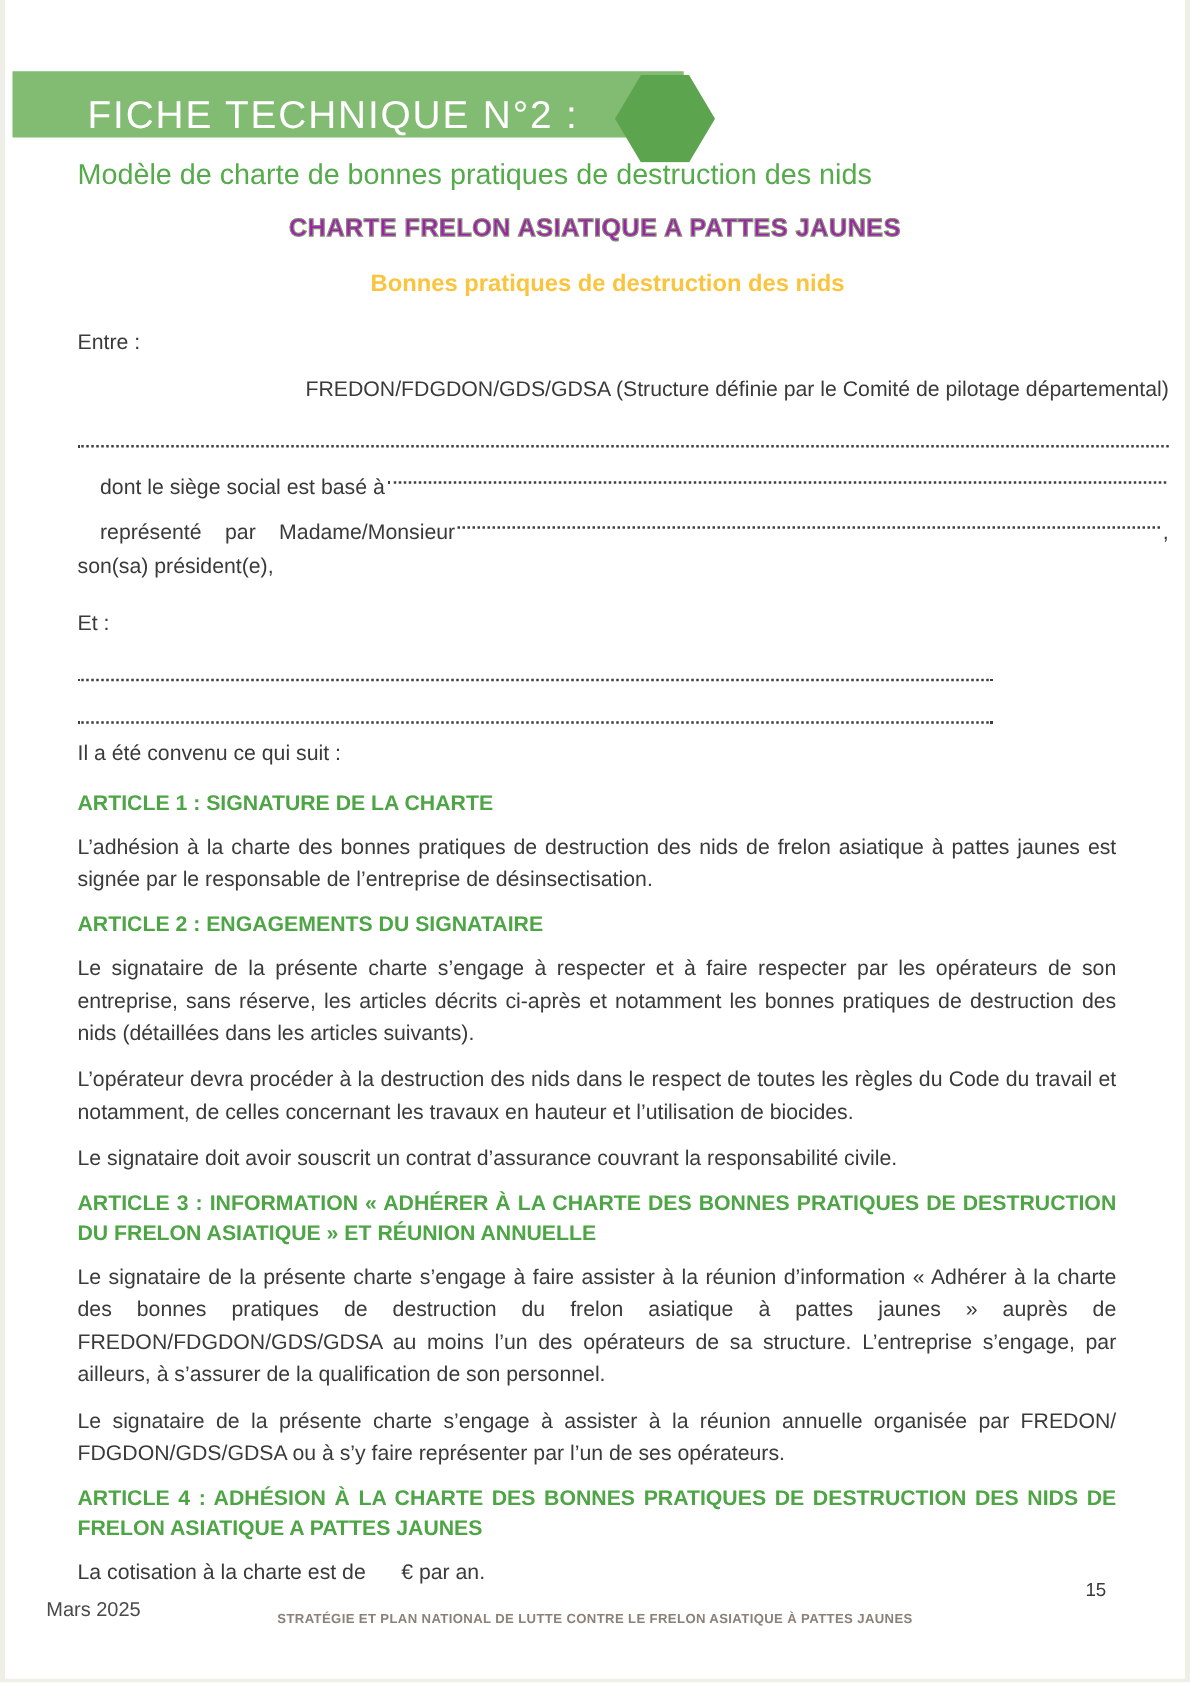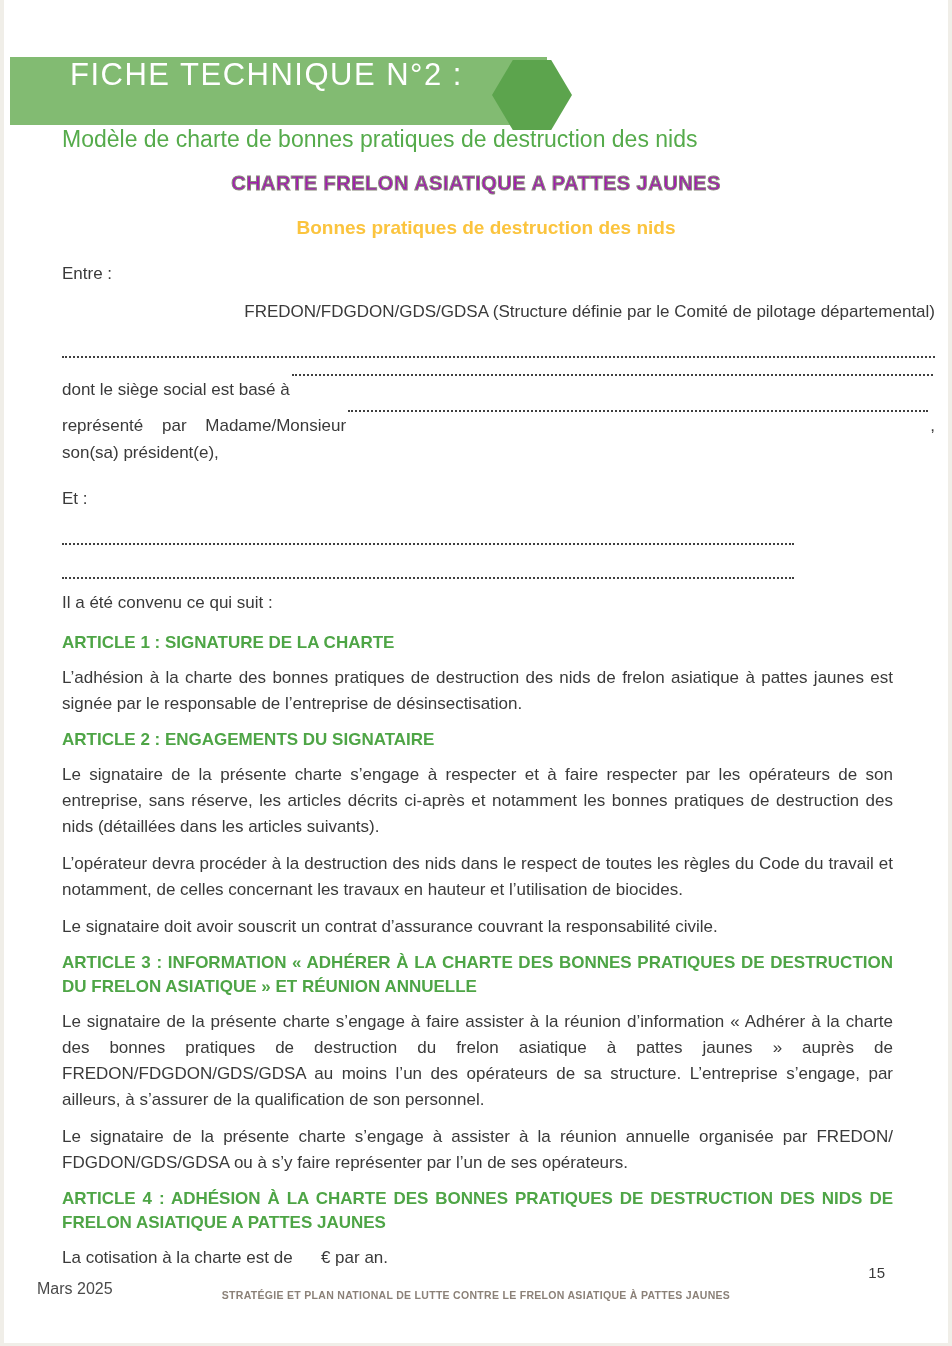--- a/index.html
+++ b/index.html
@@ -13,23 +13,23 @@
   .page {
     position: absolute;
     left: 4px; right: 4px; top: 0; bottom: 3px;
     background: #ffffff;
   }
 
   
   .banner { position: relative; margin-top: 57px; height: 56px; }
   .banner-bar {
     position: absolute; left: 6px; top: 0;
-    width: 537px; height: 68px;
+    width: 537px; height: 53px;
     background: #82bb72;
-    display: flex; align-items: flex-start;
+    display: flex; align-items: flex-end;
     padding-left: 60px; box-sizing: border-box;
   }
   .banner-title {
     color: #ffffff;
     font-size: 31px;
     font-weight: 300;
     letter-spacing: 1.5px;
     white-space: nowrap;
   }
   .banner-hex {
@@ -83,22 +83,23 @@
     height: 10px;
     border-bottom: 2px dotted #3f3f3f;
   }
   .rule-full   { width: 100%; margin-bottom: 20px; height: 12px; }
   .rule-short  { width: 732px; }
   .rule-short.first  { margin-bottom: 22px; }
   .rule-short.second { margin-bottom: 12px; }
 
   .leader-line {
     display: flex;
-    align-items: flex-start;
+    align-items: center;
     line-height: 24px;
+    margin-left: 18px;
   }
   .leader-line.siege      { margin-bottom: 12px; }
   .leader-line.represente { margin-bottom: 3px; }
   .leader {
     flex: 1 1 auto;
     border-bottom: 2px dotted #3f3f3f;
     margin: 0 2px;
     transform: translateY(-4px);
   }
   .spread { word-spacing: 14px; }

